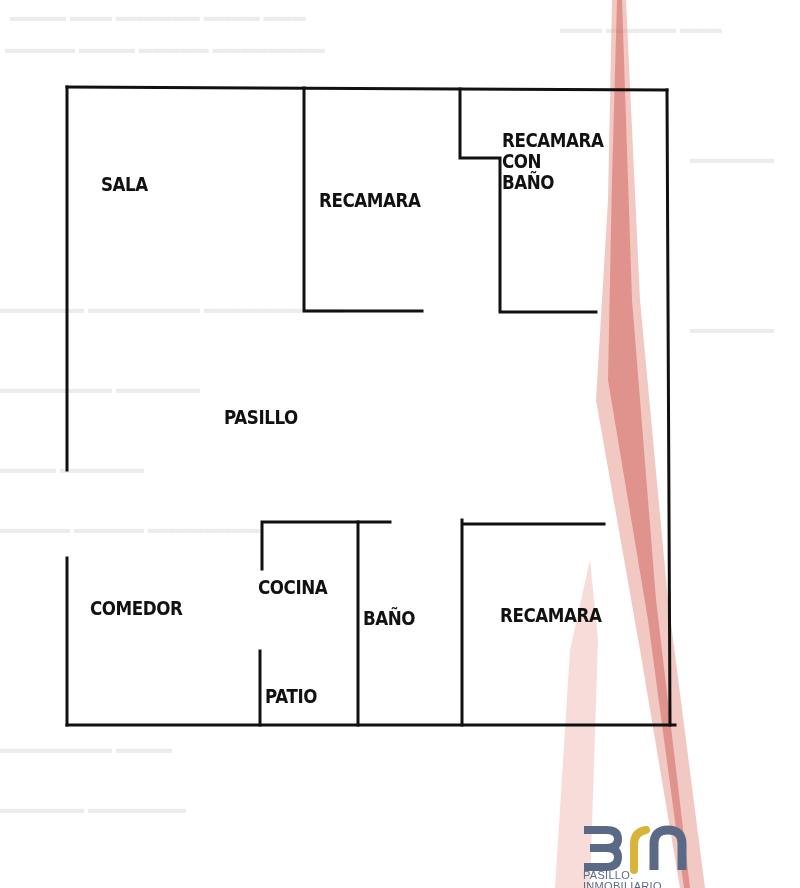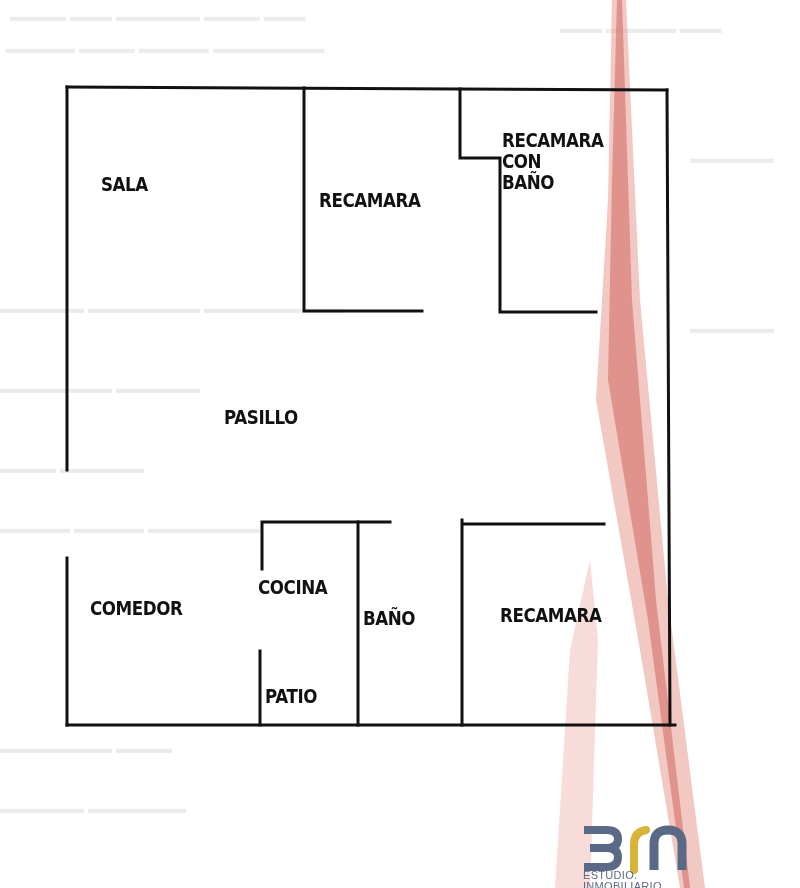--- a/index.html
+++ b/index.html
@@ -73,15 +73,15 @@
 
 <svg class="logo" width="110" height="55" viewBox="0 0 110 55">
 
   <path d="M2,6 L24,6 Q36,6 36,15 Q36,24 24,24 L8,24 L24,24 Q36,24 36,33 Q36,43 24,43 L2,43" fill="none" stroke="#5a6a86" stroke-width="8"></path>
 
   <path d="M52,46 L52,20 Q52,8 64,6" fill="none" stroke="#d9b43a" stroke-width="8" stroke-linecap="round"></path>
 
   <path d="M72,46 L72,20 Q72,6 86,6 Q100,6 100,20 L100,46" fill="none" stroke="#5a6a86" stroke-width="9"></path>
 </svg>
 <div class="logo-sub">
-  <div>ESTUDIO.</div>
+  <div>PASILLO.</div>
   <div>INMOBILIARIO</div>
 </div>
 
 </body></html>

